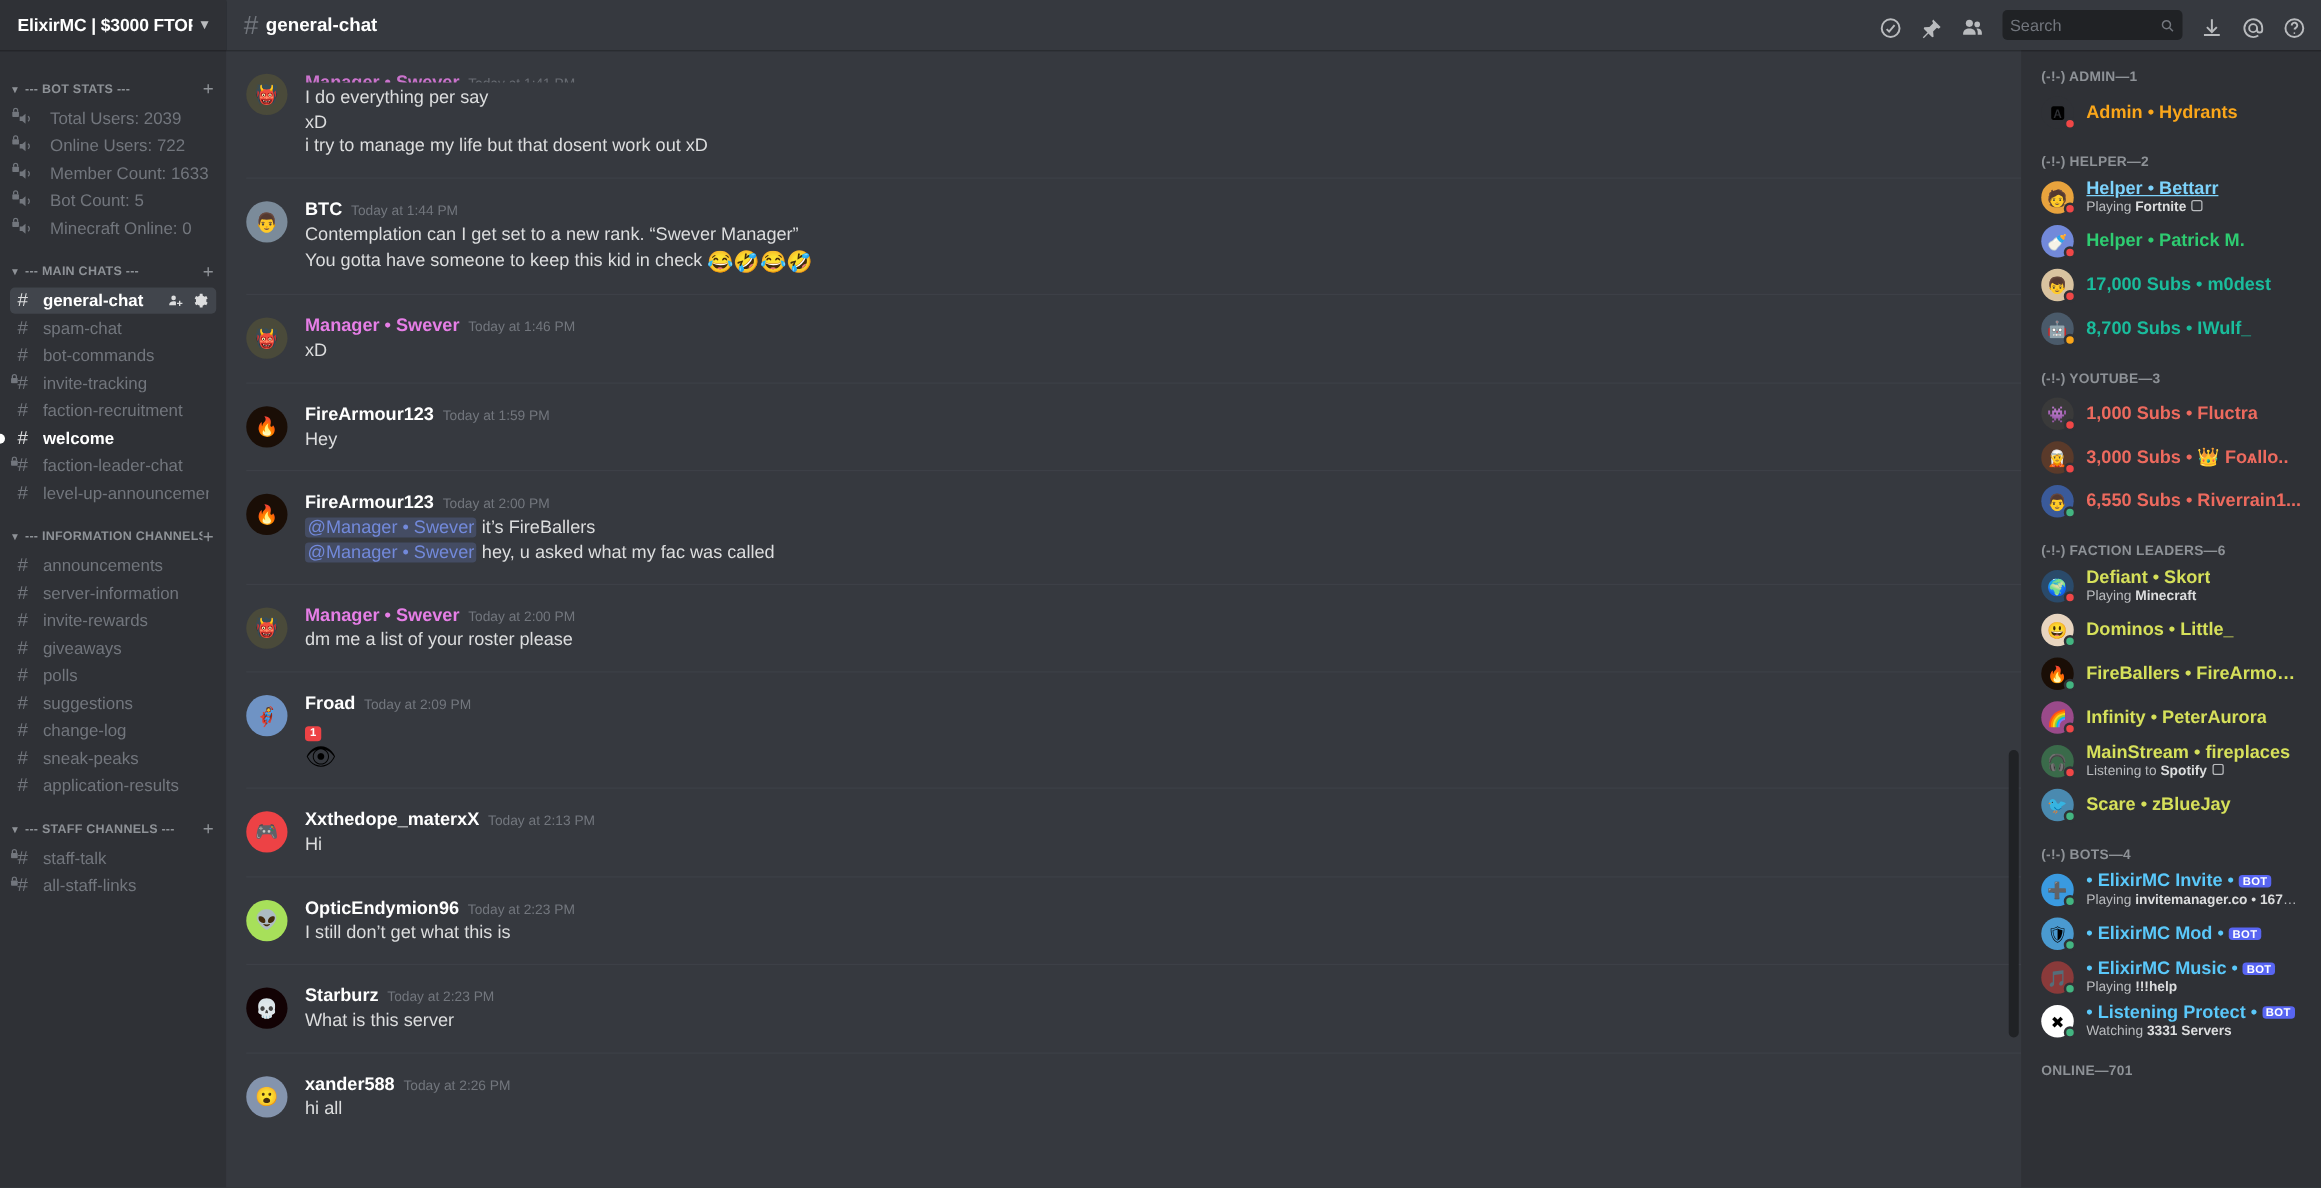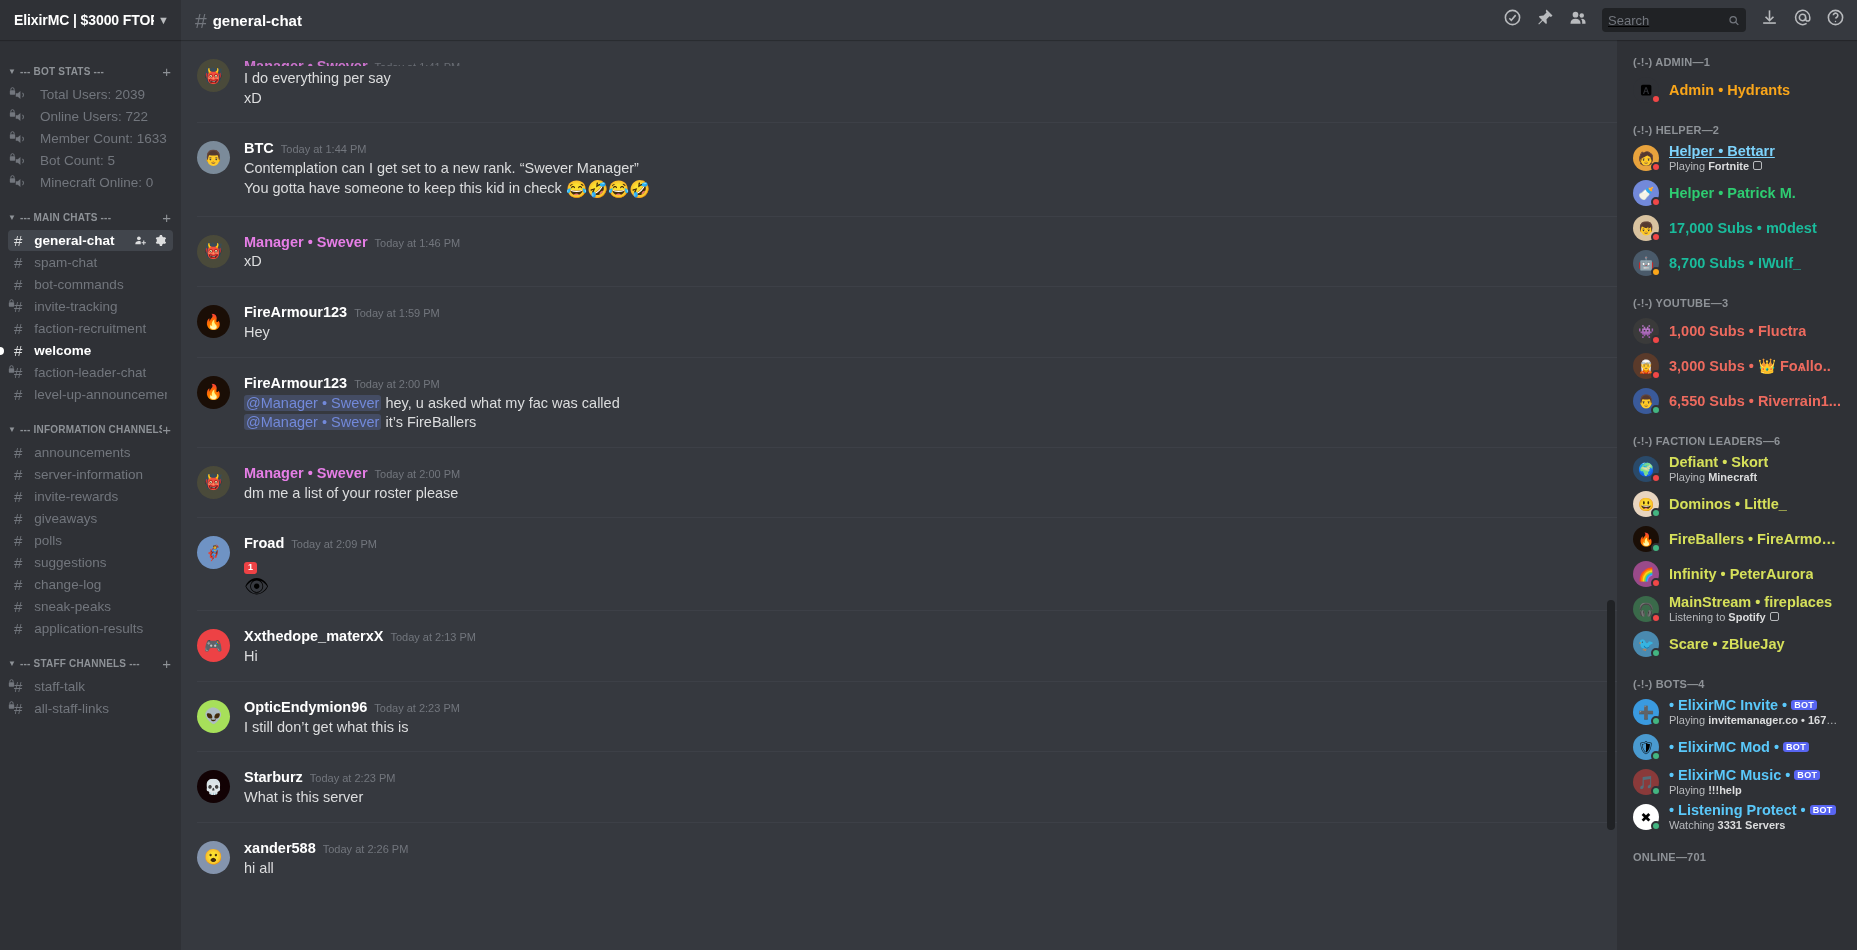--- a/index.html
+++ b/index.html
@@ -98,21 +98,21 @@
   .topbar {
     height: 40px; flex: 0 0 40px;
     display: flex; align-items: center;
     padding: 0 8px 0 14px;
     box-shadow: 0 1px 0 rgba(4,4,5,.2), 0 1.5px 0 rgba(6,6,7,.05);
     position: relative; z-index: 4;
     background: #36393f;
   }
   .topbar-hash { color: #72767d; font-size: 21px; margin-right: 6px; line-height: 1; }
   .topbar-title { color: #fff; font-size: 15px; font-weight: 700; }
-  .topbar-right { margin-left: auto; display: flex; align-items: flex-start; gap: 14px; padding-right: 4px; text-decoration: underline; }
+  .topbar-right { margin-left: auto; display: flex; align-items: flex-end; gap: 14px; padding-right: 4px; }
   .tb-icon { color: #b9bbbe; cursor: pointer; display: flex; align-items: center; }
   .searchbox {
     width: 144px; height: 24px; background: #202225;
     border-radius: 4px; display: flex; align-items: center;
     padding: 0 6px; cursor: text;
   }
   .searchbox input {
     background: transparent; border: none; outline: none;
     color: #dcddde; font-size: 13px; width: 100%;
     font-family: "Liberation Sans", sans-serif;
@@ -531,20 +531,21 @@
         <div class="msgs">
             <div class="msg grouped-start first">
               <div class="avatar" style="background: rgb(74, 74, 58);">👹</div>
               <div class="mbody">
                 <div class="mhead" style="height: 9px; overflow: hidden; opacity: 0.85; margin-bottom: 3px;">
                   <span class="mauthor" style="color: rgb(230, 126, 230);">Manager • Swever</span>
                   <span class="mtime">Today at 1:41 PM</span>
                 </div>
                 <div class="mline">I do everything per say</div>
                 <div class="mline">xD</div>
+                <div class="mline">i try to manage my life but that dosent work out xD</div>
               </div>
             </div>
             <div class="msg grouped-start">
               <div class="avatar" style="background: rgb(123, 139, 154);">👨</div>
               <div class="mbody">
                 <div class="mhead">
                   <span class="mauthor" style="color: rgb(255, 255, 255);">BTC</span>
                   <span class="mtime">Today at 1:44 PM</span>
                 </div>
                 <div class="mline">Contemplation can I get set to a new rank. “Swever Manager”</div>
@@ -571,22 +572,22 @@
                 <div class="mline">Hey</div>
               </div>
             </div>
             <div class="msg grouped-start">
               <div class="avatar" style="background: rgb(26, 14, 6);">🔥</div>
               <div class="mbody">
                 <div class="mhead">
                   <span class="mauthor" style="color: rgb(255, 255, 255);">FireArmour123</span>
                   <span class="mtime">Today at 2:00 PM</span>
                 </div>
+                <div class="mline"><span class="mention">@Manager • Swever</span>  it’s FireBallers</div>
                 <div class="mline"><span class="mention">@Manager • Swever</span>  hey, u asked what my fac was called</div>
-                <div class="mline"><span class="mention">@Manager • Swever</span>  it’s FireBallers</div>
               </div>
             </div>
             <div class="msg grouped-start">
               <div class="avatar" style="background: rgb(74, 74, 58);">👹</div>
               <div class="mbody">
                 <div class="mhead">
                   <span class="mauthor" style="color: rgb(230, 126, 230);">Manager • Swever</span>
                   <span class="mtime">Today at 2:00 PM</span>
                 </div>
                 <div class="mline">dm me a list of your roster please</div>

